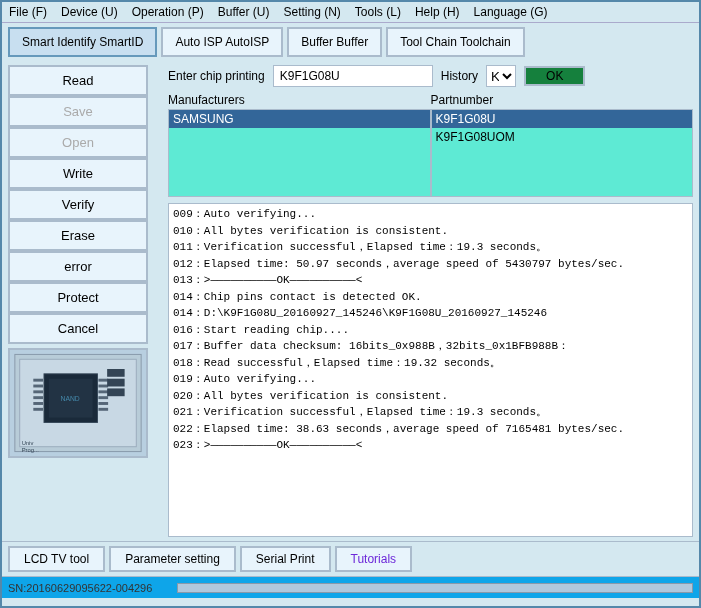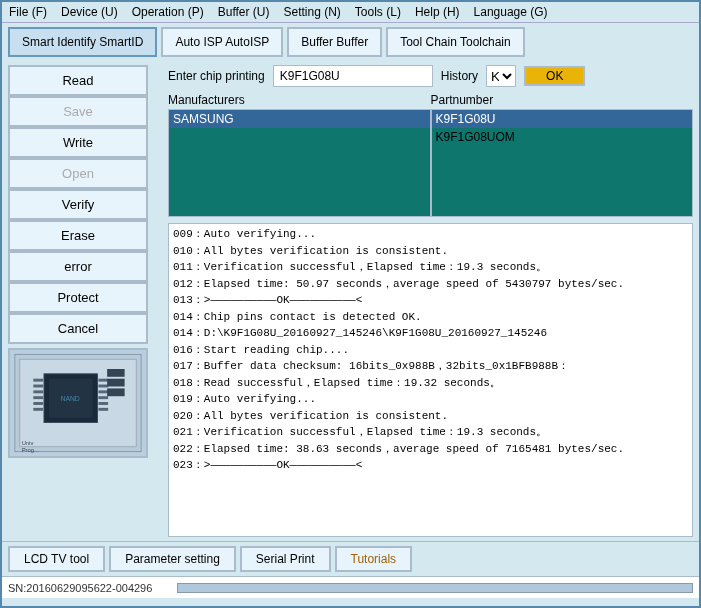--- a/index.html
+++ b/index.html
@@ -121,21 +121,21 @@
     }
     .history-dropdown {
       border: 1px solid #aabbcc;
       background: white;
       width: 30px;
       height: 22px;
       cursor: pointer;
     }
     .ok-btn {
       border: 2px solid #aabbcc;
-      background: #eab308;
+      background: #15803d;
       padding: 1px 20px;
       cursor: pointer;
       font-size: 12px;
     }
 
     
     .selector-row {
       display: flex;
       gap: 0;
     }
@@ -143,22 +143,22 @@
       flex: 1;
       display: flex;
       flex-direction: column;
     }
     .selector-col-label {
       font-size: 12px;
       margin-bottom: 2px;
     }
     .selector-list {
       border: 1px solid #aabbcc;
-      background: #0f766e;
-      height: 108px;
+      background: #5eead4;
+      height: 88px;
       overflow-y: auto;
       list-style: none;
     }
     .selector-list li {
       padding: 2px 4px;
       cursor: pointer;
       font-size: 12px;
     }
     .selector-list li.selected {
       background: #336699;
@@ -195,27 +195,27 @@
       border-top: 1px solid #aabbcc;
     }
     .bottom-btn {
       border: 2px solid #aabbcc;
       background: #e8f4fc;
       padding: 4px 14px;
       cursor: pointer;
       font-size: 12px;
     }
     .bottom-btn.inactive {
-      color: #a16207;
+      color: #6d28d9;
     }
 
     
     .statusbar {
       height: 22px;
-      background: #ffffff;
+      background: #0ea5e9;
       border-top: 1px solid #aabbcc;
       display: flex;
       align-items: center;
       padding: 0 6px;
       gap: 25px;
     }
     .status-text {
       font-size: 11px;
       color: #333;
     }
@@ -251,22 +251,22 @@
   <button class="tab-btn">Auto ISP AutoISP</button>
   <button class="tab-btn">Buffer Buffer</button>
   <button class="tab-btn">Tool Chain Toolchain</button>
 </div>
 
 <div class="main-content">
 
   <div class="sidebar">
     <button class="sidebar-btn">Read</button>
     <button class="sidebar-btn" disabled="">Save</button>
+    <button class="sidebar-btn" disabled="">Open</button>
     <button class="sidebar-btn">Write</button>
-    <button class="sidebar-btn" disabled="">Open</button>
     <button class="sidebar-btn">Verify</button>
     <button class="sidebar-btn">Erase</button>
     <button class="sidebar-btn">error</button>
     <button class="sidebar-btn">Protect</button>
     <button class="sidebar-btn">Cancel</button>
 
     <div class="device-image">
       <svg width="140" height="110" viewBox="0 0 140 110">
 
         <rect x="5" y="5" width="130" height="100" fill="#b8ccd8" stroke="#8899aa" stroke-width="1"></rect>

